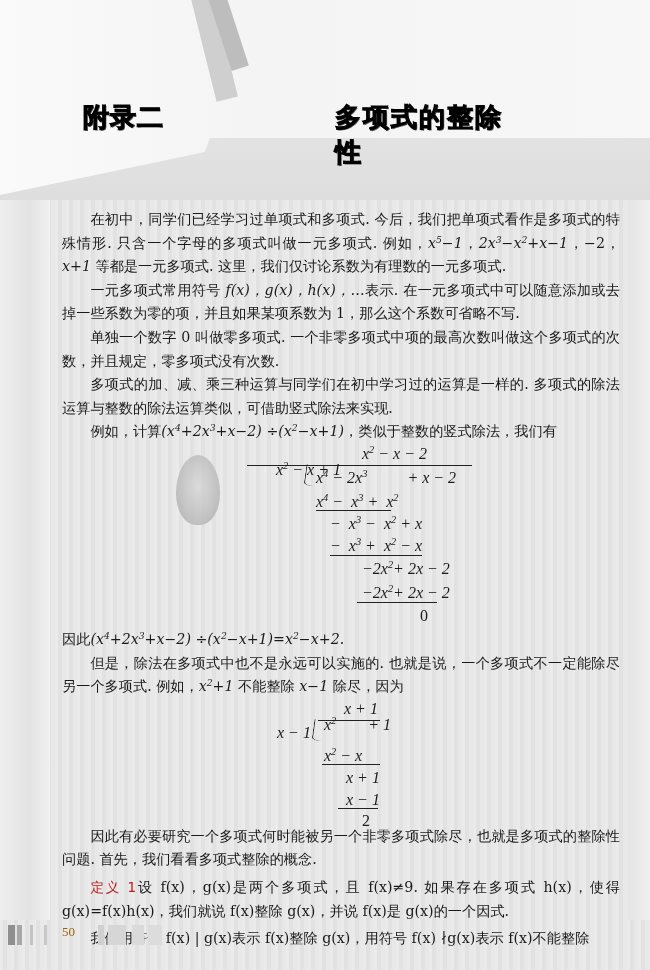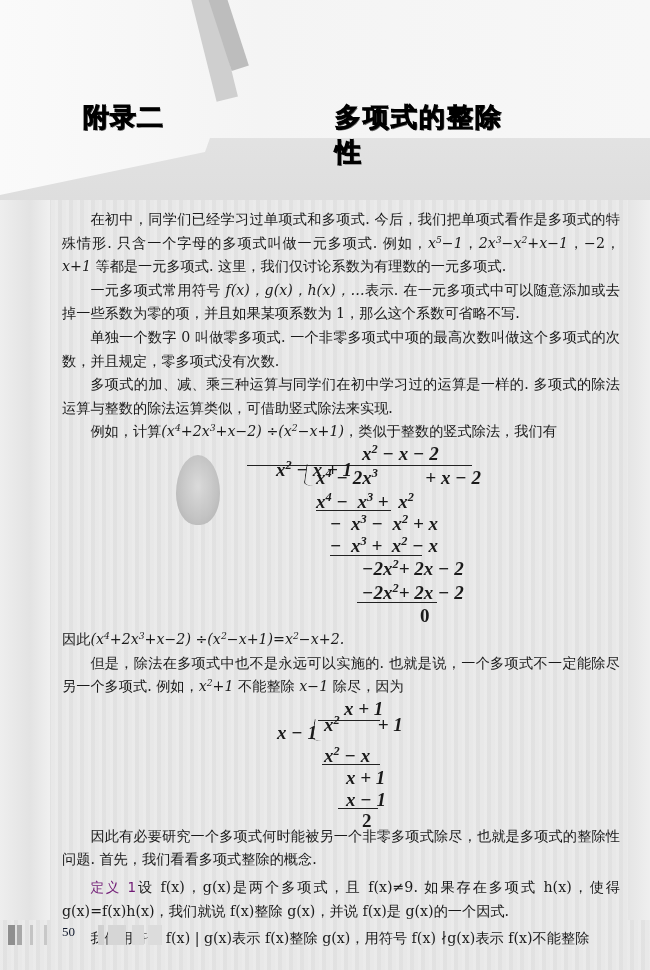--- a/index.html
+++ b/index.html
@@ -55,22 +55,21 @@
     position: absolute; left: 62px; top: 208px; width: 558px;
     font-size: 14.2px; line-height: 23.6px;
   }
   .para { margin: 0; text-indent: 2em; text-align: justify; }
   .para.no-indent { text-indent: 0; }
   .math { font-style: italic; font-family: "DejaVu Serif", "Liberation Serif", serif; }
   sup { font-size: 0.65em; line-height: 0; vertical-align: 0.55em; }
 
   .longdiv {
     position: relative; font-family: "Liberation Serif", "DejaVu Serif", serif;
-    font-size: 19px;
-    font-weight: bold;
+    font-size: 16px;
   }
   .longdiv .row {
     position: absolute; white-space: nowrap; font-style: italic;
   }
   .longdiv .rule {
     position: absolute; height: 1px; background: #222;
   }
   .longdiv .bracket {
     position: absolute; width: 10px; border-left: 1.3px solid #222;
     border-radius: 0 0 0 10px / 0 0 0 4px;
@@ -78,28 +77,28 @@
   }
   .div1 { height: 230px; }
   .div2 { height: 122px; }
 
   .smudge {
     position: absolute; left: 176px; top: 455px; width: 44px; height: 70px;
     border-radius: 50% 50% 45% 45% / 55% 55% 45% 45%;
     background: radial-gradient(ellipse at 50% 45%, #d8d8d8, #bdbdbd 60%, #aaaaaa 90%);
     opacity: 0.85;
   }
-  .def-label { color: #701a75; font-family: "DejaVu Sans", "Liberation Sans", sans-serif; font-size: 13.5px; }
+  .def-label { color: #b91c1c; font-family: "DejaVu Sans", "Liberation Sans", sans-serif; font-size: 13.5px; }
 
   .footer {
     position: absolute; left: 8px; top: 925px; height: 22px; width: 200px;
   }
   .bar { position: absolute; top: 0; height: 20px; background: #9a9a9a; }
   .page-number {
-    position: absolute; left: 62px; top: 924px; font-size: 13px; color: #0f172a;
+    position: absolute; left: 62px; top: 924px; font-size: 13px; color: #a16207;
     font-family: "Liberation Serif", serif;
   }
 </style>
 </head>
 <body>
 
 <div class="page-bg"></div>
 <div class="left-margin"></div>
 <div class="right-margin"></div>
 

